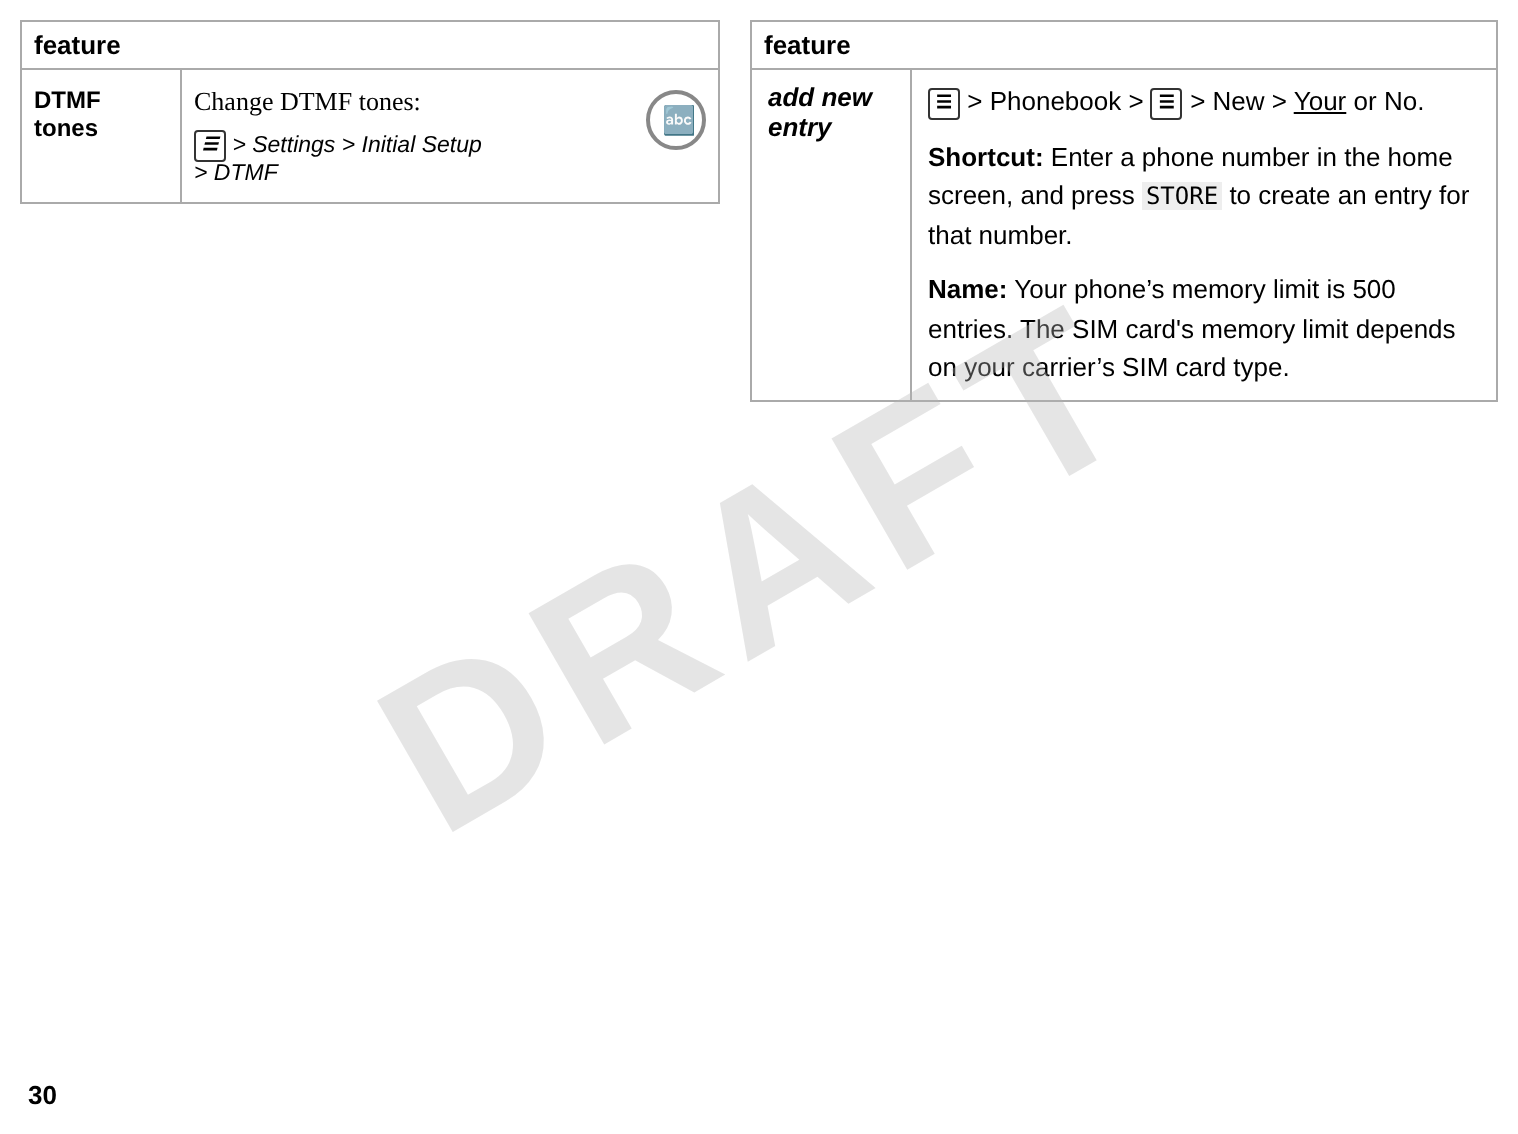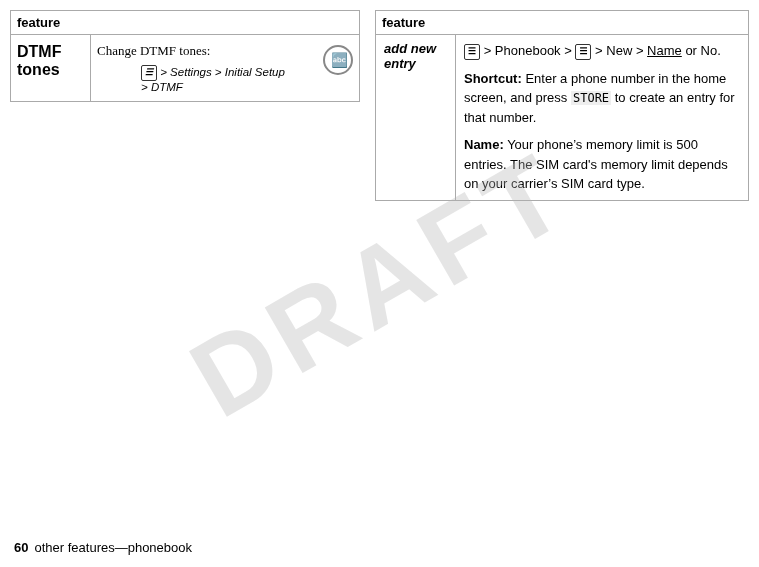--- a/index.html
+++ b/index.html
@@ -59,21 +59,21 @@
     }
 
     .left-table td {
       border: 1px solid #aaa;
       padding: 8px 6px;
       vertical-align: top;
     }
 
     .left-table .feature-label {
       font-weight: bold;
-      font-size: 16px;
+      font-size: 12px;
       width: 80px;
       vertical-align: top;
       margin-left: 28px;
     }
 
     .desc-top {
       display: flex;
       flex-direction: row;
       justify-content: space-between;
       align-items: flex-start;
@@ -227,21 +227,21 @@
       <tbody>
         <tr>
           <td class="feature-label">
             <span style="white-space:pre-line;">DTMF
 tones</span>
           </td>
           <td>
             <div class="desc-top">
               <div>
                 <div class="desc-text">Change DTMF tones:</div>
-                <div class="path-text" style="margin-top:6px;margin-left:44px;">
+                <div class="path-text" style="margin-top:6px;">
                   <span class="inline-menu-icon">☰</span>
                   <span> &gt; Settings &gt; Initial Setup<br>&gt; DTMF</span>
                 </div>
               </div>
               <div class="phone-icon" style="margin-left:8px; margin-top:2px;">
                 <svg width="18" height="18" viewBox="0 0 18 18">
                   <text x="2" y="14" font-size="14" font-family="Arial">🔤</text>
                 </svg>
               </div>
             </div>
@@ -263,34 +263,33 @@
         <tr>
           <td class="feature-label">
             <span style="white-space:pre-line;">add new
 entry</span>
           </td>
           <td class="right-content">
             <div class="path-line">
               <span class="inline-menu-icon">☰</span>
               <span> &gt; Phonebook &gt; </span>
               <span class="inline-menu-icon">☰</span>
-              <span> &gt; New &gt; <span style="text-decoration:underline;">Name</span> or <span style="">No</span>.</span>
+              <span> &gt; New &gt; <span style="text-decoration:underline;">Your</span> or <span style="">No</span>.</span>
             </div>
             <div class="shortcut-line">
               <span class="bold-label">Shortcut:</span><span> Enter a phone number in the home screen, and press </span><span class="mono">STORE</span><span> to create an entry for that number.</span>
             </div>
             <div class="note-line">
               <span class="bold-label">Name:</span><span> Your phone’s memory limit is 500 entries. The SIM card's memory limit depends on your carrier’s SIM card type.</span>
             </div>
           </td>
         </tr>
       </tbody>
     </table>
   </div>
 
 </div>
 
 <div class="draft-watermark">DRAFT</div>
 
 <div class="footer">
-  <span class="footer-page">60</span>
-  <span class="footer-text">other features—phonebook</span>
+  <span class="footer-page">30</span>
 </div>
 
 </body></html>

